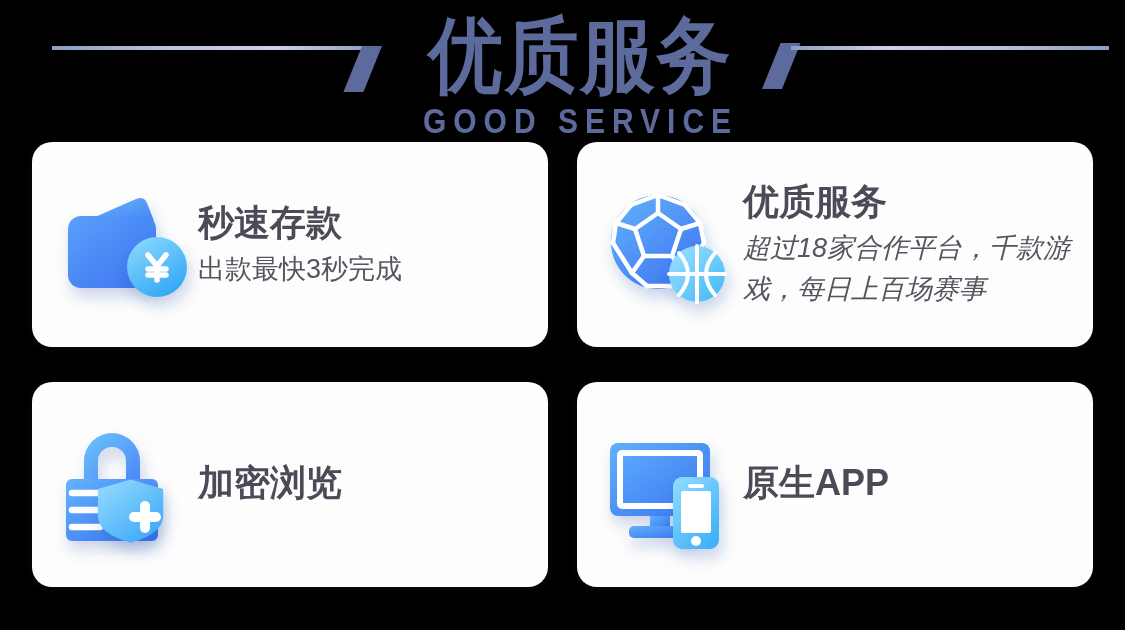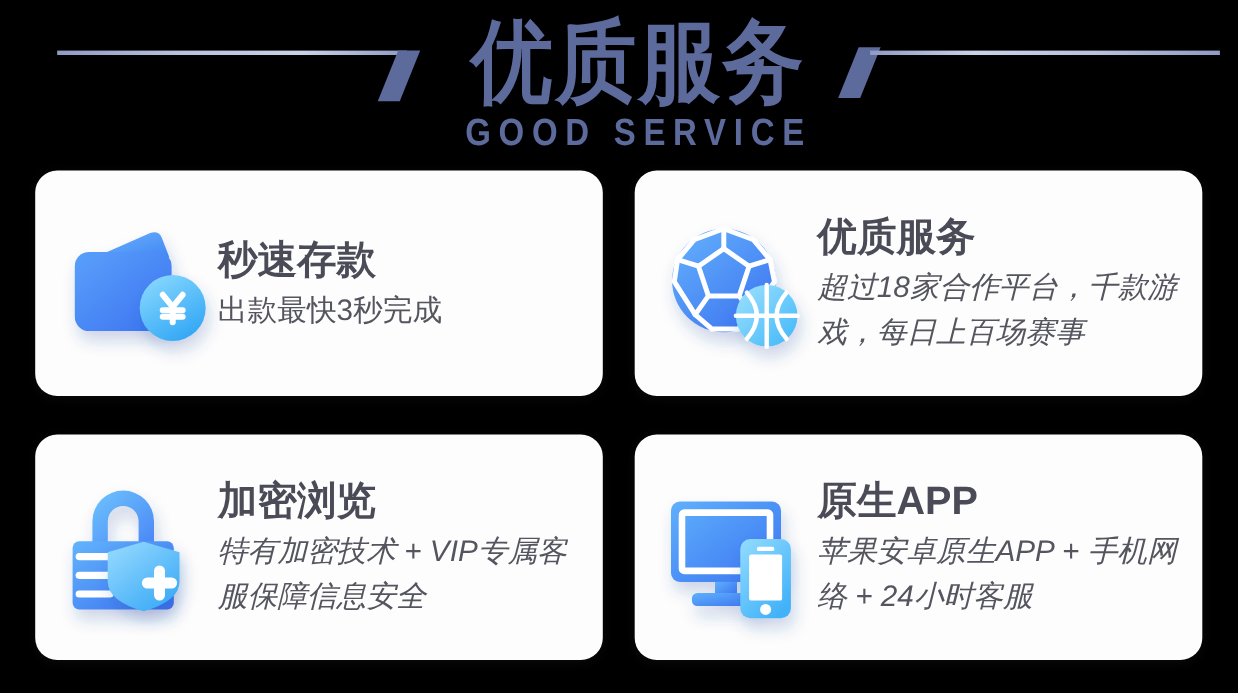--- a/index.html
+++ b/index.html
@@ -58,21 +58,21 @@
     font-size:30px;line-height:34px;
     font-weight:700;
     color:#5d6a9c;
     letter-spacing:7px;
     transform:scaleY(1.15);
     transform-origin:top center;
   }
 
   
   .grid{
-    position:absolute;left:32px;top:155px;
+    position:absolute;left:32px;top:142px;
     width:1061px;height:445px;
     display:grid;
     grid-template-columns:516px 516px;
     grid-template-rows:205px 205px;
     column-gap:29px;row-gap:35px;
   }
   .card{
     background:#fdfdfd;
     border-radius:20px;
     display:flex;
@@ -249,21 +249,20 @@
           <path d="M80 62 L114 72 L114 100 Q114 118 80 128 Q46 118 46 100 L46 72 Z" fill="url(#l3)" transform="translate(-8,-4) scale(0.96) translate(6,3)"></path>
           <g stroke="#ffffff" stroke-width="10" stroke-linecap="round">
             <path d="M78 96 L100 96"></path>
             <path d="M89 85 L89 107"></path>
           </g>
         </g>
       </svg>
     </div>
     <div class="card-text">
       <div class="card-title">加密浏览</div>
-      <div class="card-desc two-line">特有加密技术 + VIP专属客服保障信息安全</div>
     </div>
   </div>
 
   <div class="card">
     <div class="card-icon">
       <svg class="icon-svg" viewBox="0 0 128 128" xmlns="http://www.w3.org/2000/svg">
         <defs>
           <linearGradient id="m1" x1="0" y1="0" x2="1" y2="1">
             <stop offset="0" stop-color="#5fb0fc"></stop>
               <stop offset="1" stop-color="#3b74f1"></stop>
@@ -285,17 +284,16 @@
         <g filter="url(#msh)">
           <rect x="72" y="56" width="46" height="72" rx="9" fill="url(#m2)"></rect>
           <rect x="80" y="70" width="30" height="42" rx="2" fill="#ffffff"></rect>
           <rect x="87" y="63" width="16" height="4" rx="2" fill="#ffffff"></rect>
           <circle cx="95" cy="120" r="5" fill="#ffffff"></circle>
         </g>
       </svg>
     </div>
     <div class="card-text">
       <div class="card-title">原生APP</div>
-      <div class="card-desc two-line">苹果安卓原生APP + 手机网络 + 24小时客服</div>
     </div>
   </div>
 
 </div>
 
 </body></html>

